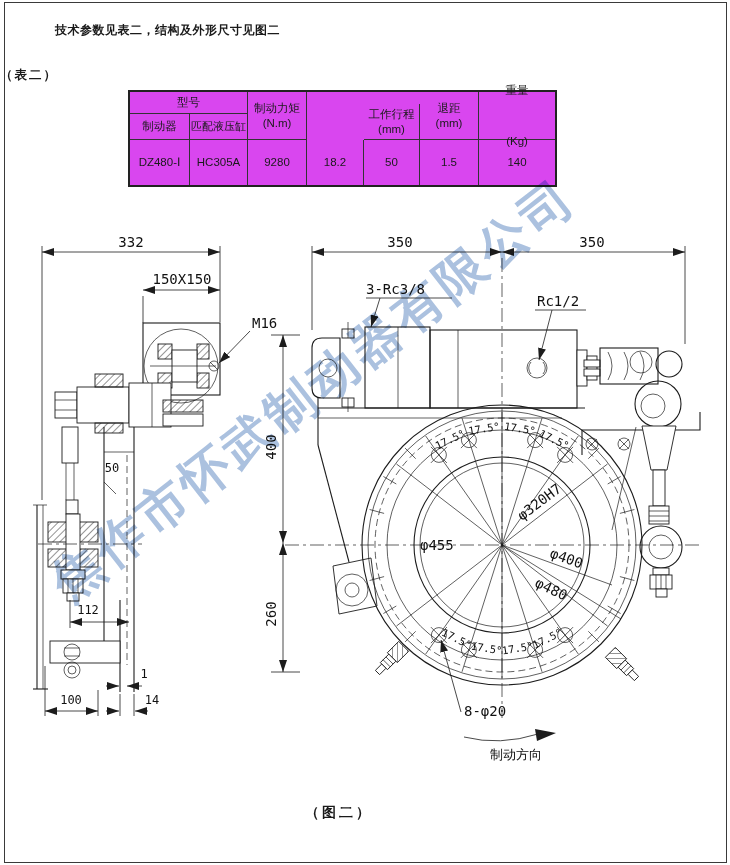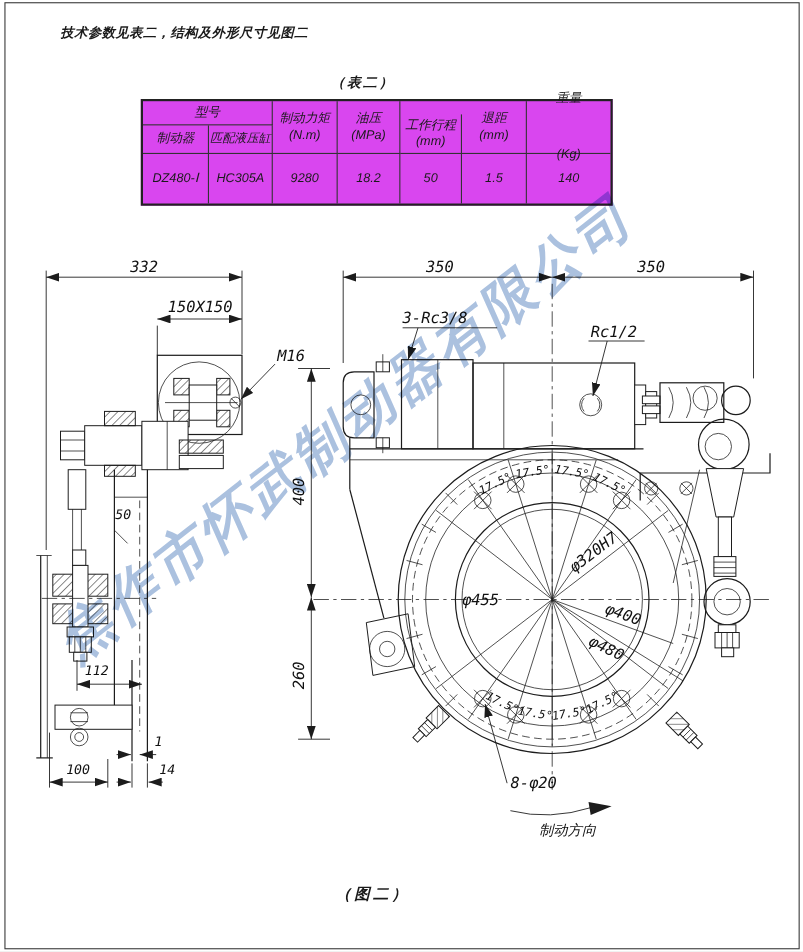--- a/index.html
+++ b/index.html
@@ -1,20 +1,20 @@
 <!DOCTYPE html>
 <html><head>
 <meta charset="utf-8">
 <style>
   html,body{margin:0;padding:0;background:#e8e8e8;}
   .page{position:relative;width:730px;height:865px;background:#ffffff;overflow:hidden;
-        font-family:"Liberation Sans",sans-serif;color:#1a1a1a;font-style:italic;}
+        font-family:"Liberation Sans",sans-serif;color:#1a1a1a;}
   .frame{position:absolute;left:4px;top:2px;right:3px;bottom:2px;border:1.5px solid #3a3a3a;pointer-events:none;}
   .intro{position:absolute;left:55px;top:22px;font-size:12px;font-weight:700;letter-spacing:.5px;}
-  .tbl-caption{position:absolute;left:0;top:67px;width:660px;text-align:center;font-size:12.5px;font-weight:700;letter-spacing:2px;}
+  .tbl-caption{position:absolute;left:0;top:67px;width:660px;text-align:left;font-size:12.5px;font-weight:700;letter-spacing:2px;}
   .fig-caption{position:absolute;left:305px;top:804px;font-size:14px;font-weight:700;letter-spacing:3px;}
   
   .tbl{position:absolute;left:128px;top:90px;display:grid;
        grid-template-columns:60px 58px 59px 57px 56px 59px 76px;
        grid-template-rows:22px 26px 45px;
        border:2px solid #222;background:#d946ef;font-size:11.5px;}
   .tbl .cell{border-right:1px solid #333;border-bottom:1px solid #333;
        display:flex;flex-direction:column;align-items:center;justify-content:center;
        line-height:1.25;text-align:center;}
   .tbl .nr{border-right:none;gap:37px;}
@@ -54,24 +54,20 @@
   <div class="tbl-caption">（表二）</div>
 
   <div class="tbl">
     <div class="cell c-model">型号</div>
     <div class="cell c-sub1">制动器</div>
     <div class="cell c-sub2">匹配液压缸</div>
     <div class="cell c-h c-h3">
       <span>制动力矩</span>
       <span>(N.m)</span>
     </div>
-    <div class="cell c-h c-h4">
-      <span>油压</span>
-      <span>(MPa)</span>
-    </div>
     <div class="cell c-h c-h5">
       <span>工作行程</span>
       <span>(mm)</span>
     </div>
     <div class="cell c-h c-h6">
       <span>退距</span>
       <span>(mm)</span>
     </div>
     <div class="cell c-h c-h7 nr">
       <span>重量</span>

